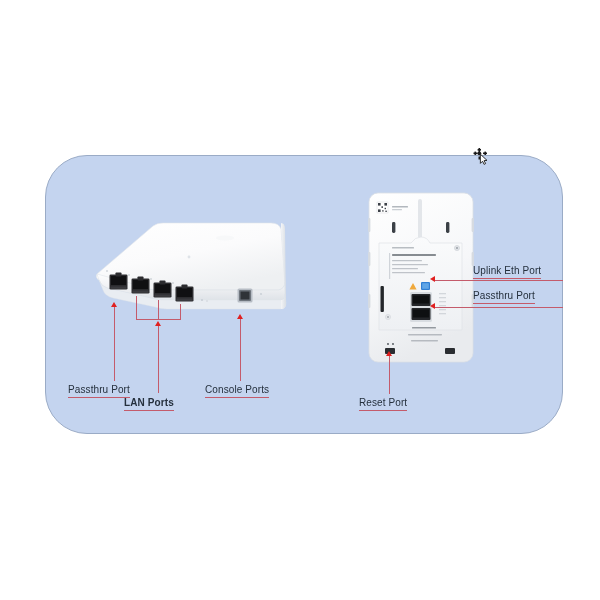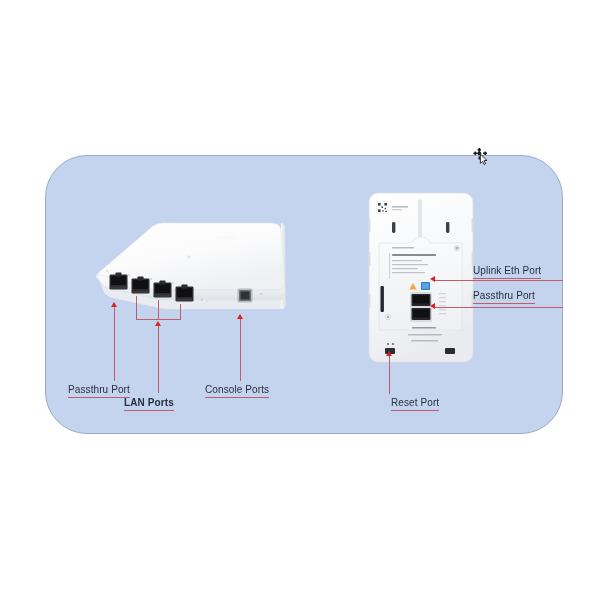--- a/index.html
+++ b/index.html
@@ -322,21 +322,21 @@
   <div class="leader v" style="left:389px; top:356px; height:38px;"></div>
 
   <div class="label" style="left:473px; top:264px;">
     <span>Uplink Eth Port</span>
     <span class="underline"></span>
   </div>
   <div class="label" style="left:473px; top:289px;">
     <span>Passthru Port</span>
     <span class="underline"></span>
   </div>
-  <div class="label" style="left:359px; top:396px;margin-left:32px;">
+  <div class="label" style="left:359px; top:396px;">
     <span>Reset Port</span>
     <span class="underline"></span>
   </div>
 
   <div class="cursor">
     <svg width="20" height="20" viewBox="0 0 20 20">
 
       <g fill="#1b1b1b">
         <rect x="6.5" y="2" width="1.6" height="4"></rect>
         <rect x="5.6" y="3" width="3.4" height="1.6"></rect>

